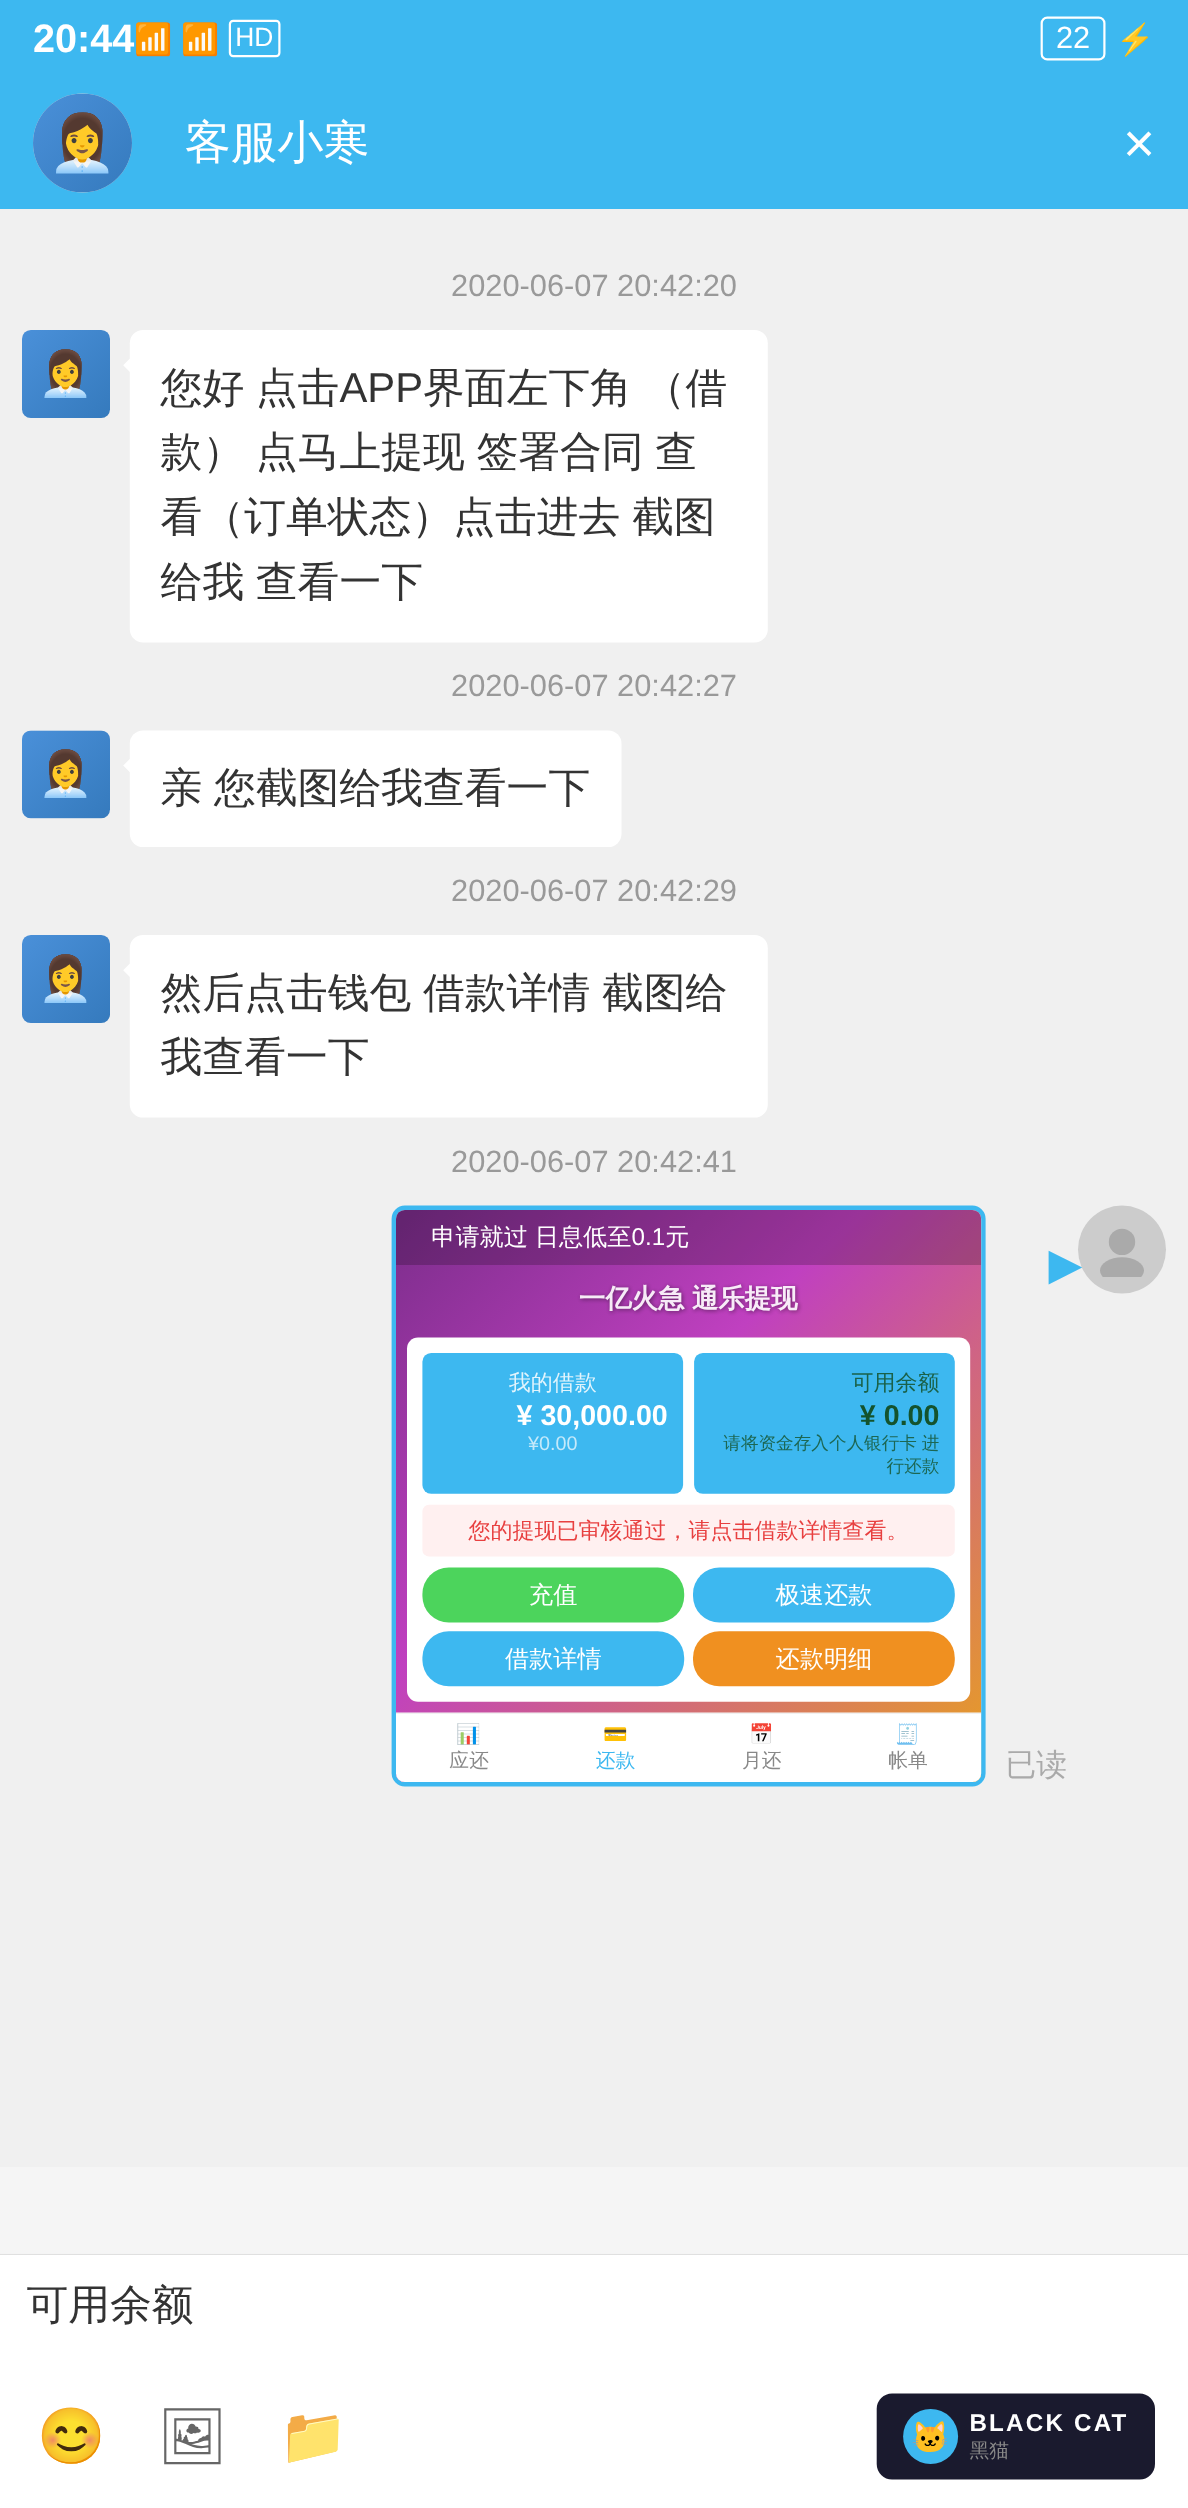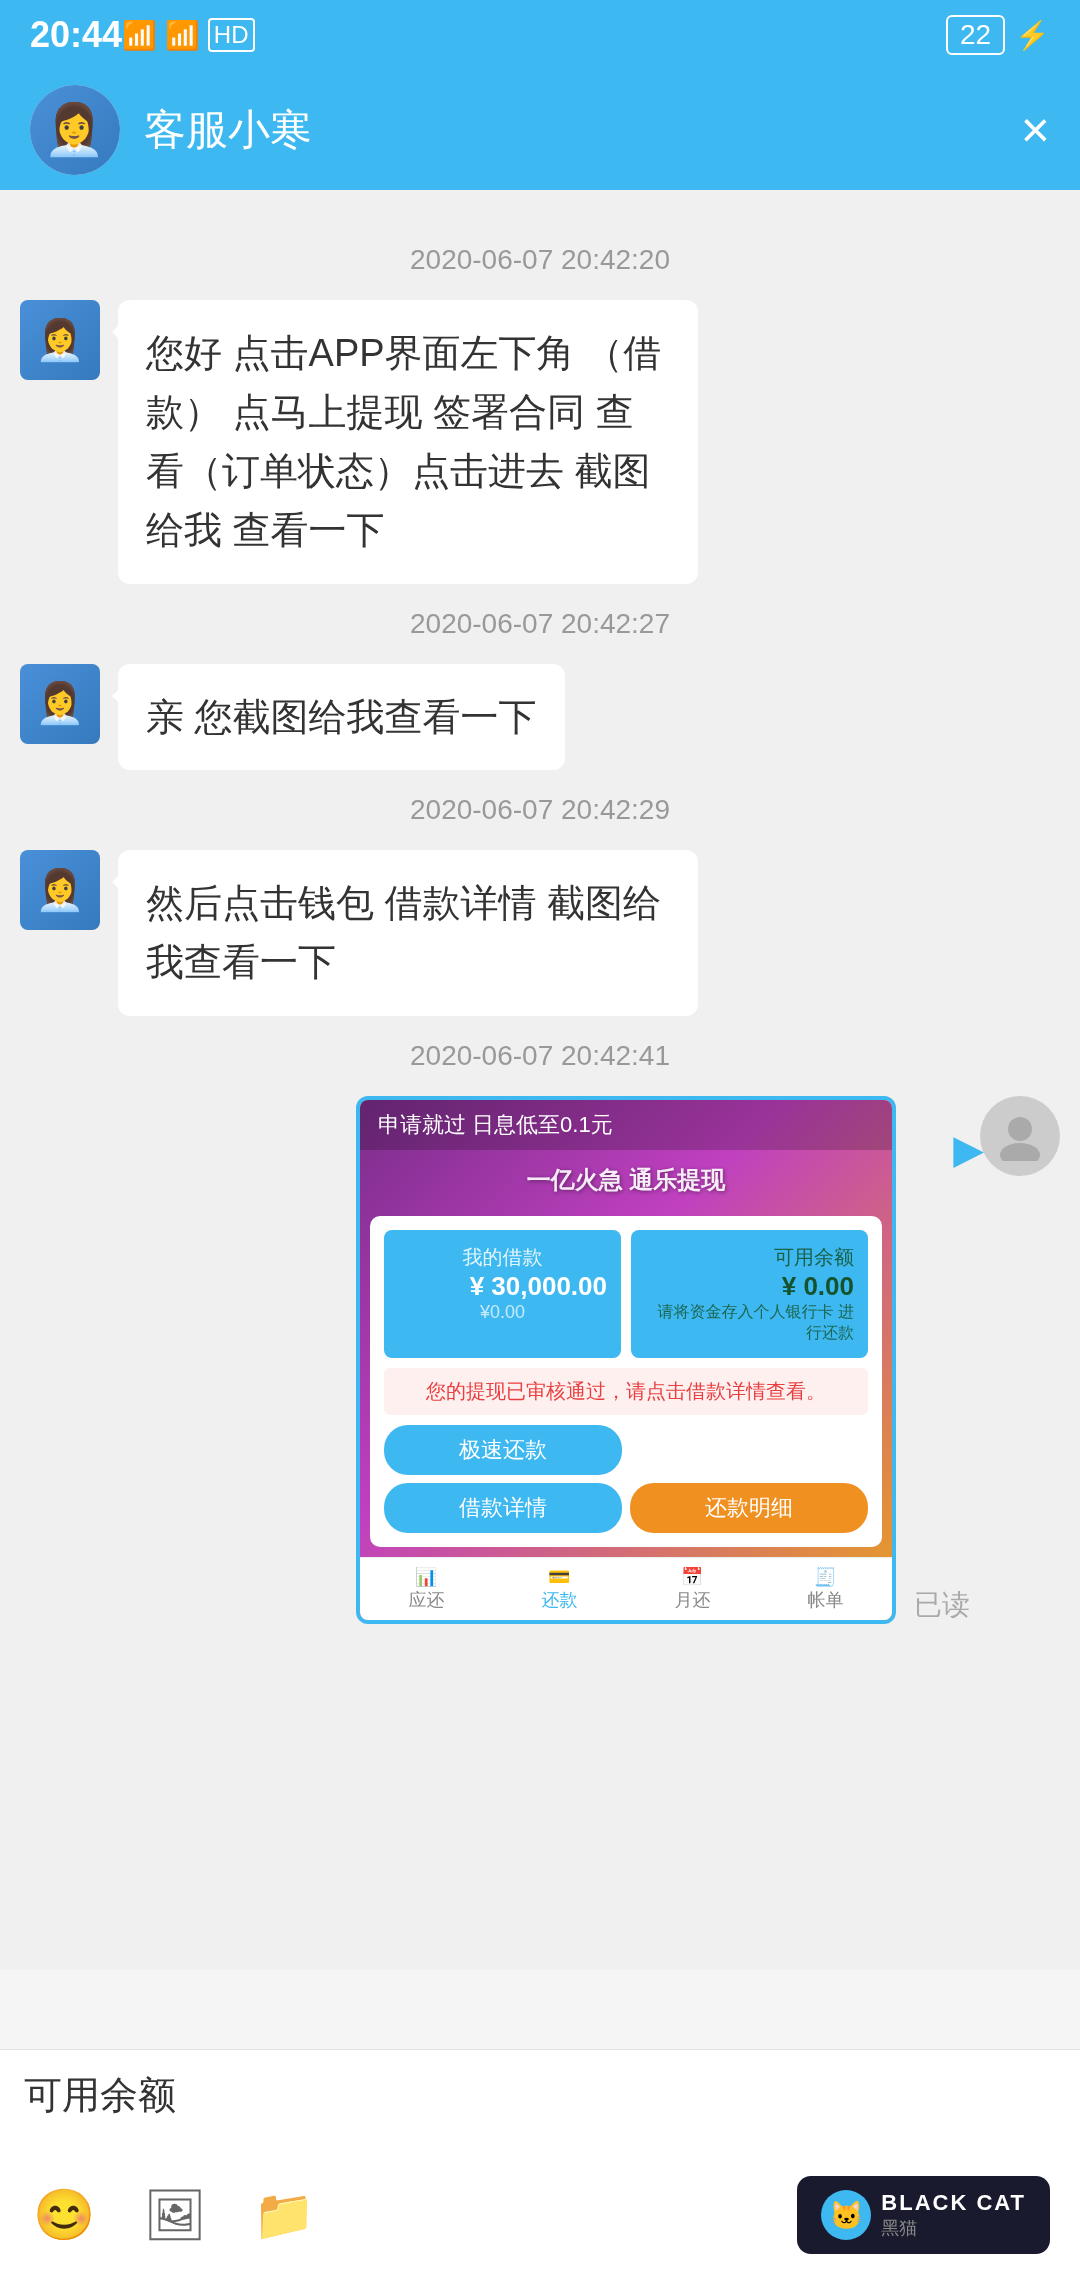--- a/index.html
+++ b/index.html
@@ -68,20 +68,21 @@
 
     
     .chat-header {
       width: 100%;
       height: 120px;
       background: #3db8f0;
       display: flex;
       align-items: center;
       padding: 0 30px;
       position: relative;
+      gap: 24px;
     }
     .header-avatar {
       width: 90px;
       height: 90px;
       border-radius: 50%;
       background: #e0e0e0;
       overflow: hidden;
       flex-shrink: 0;
     }
     .avatar-lady {
@@ -328,41 +329,42 @@
       <div class="user-avatar-right">
         <svg width="50" height="50" viewBox="0 0 50 50" fill="none">
           <circle cx="25" cy="18" r="12" fill="#aaa"></circle>
           <ellipse cx="25" cy="44" rx="20" ry="12" fill="#aaa"></ellipse>
         </svg>
       </div>
       <span class="read-label">已读</span>
       <div class="bubble-image">
 
         <div style="background: linear-gradient(135deg, #7b2d8b 0%, #c040c0 40%, #e8a020 100%); padding: 0;">
-          <div style="background: rgba(0,0,0,0.2); color: white; font-size: 22px; padding: 10px 18px; display:flex; justify-content:space-between; align-items:center;">
+          <div style="background: rgba(0,0,0,0.2); color: white; font-size: 22px; padding: 10px 32px; display:flex; justify-content:space-between; align-items:center;">
             <span>申请就过 日息低至0.1元</span>
           </div>
           <div style="color:white; font-size:32px; font-weight:bold; text-align:center; padding: 14px 0 10px; text-shadow:1px 1px 4px rgba(0,0,0,0.5);">
             <div style="font-size:24px; opacity:0.9;">一亿火急 通乐提现</div>
           </div>
           <div style="background:white; margin:10px; border-radius:10px; padding:14px;">
             <div style="display:grid; grid-template-columns:1fr 1fr; gap:10px; margin-bottom:10px;">
               <div style="background:#3db8f0; border-radius:8px; padding:14px; color:white; text-align:center;">
                 <div style="font-size:20px; opacity:0.85;">我的借款</div>
                 <div style="font-size:26px; font-weight:bold;text-align:right;">¥ 30,000.00</div>
                 <div style="font-size:18px; opacity:0.7;">¥0.00</div>
               </div>
               <div style="background:#3db8f0; border-radius:8px; padding:14px; color:#14532d; text-align:right;">
                 <div style="font-size:20px; opacity:0.85;">可用余额</div>
                 <div style="font-size:26px; font-weight:bold;">¥ 0.00</div>
                 <div style="font-size:16px; opacity:0.8;">请将资金存入个人银行卡 进行还款</div>
               </div>
             </div>
             <div style="background:#fff0f0; color:#e84040; font-size:20px; padding:10px; border-radius:6px; text-align:center; margin-bottom:10px;">您的提现已审核通过，请点击借款详情查看。</div>
             <div style="display:grid; grid-template-columns:1fr 1fr; gap:8px; margin-bottom:8px;">
+              <div style="background:#4cd45c; color:white; border-radius:24px; text-align:center; padding:10px; font-size:22px;">充值</div>
               <div style="background:#3db8f0; color:white; border-radius:24px; text-align:center; padding:10px; font-size:22px;">极速还款</div>
             </div>
             <div style="display:grid; grid-template-columns:1fr 1fr; gap:8px;">
               <div style="background:#3db8f0; color:white; border-radius:24px; text-align:center; padding:10px; font-size:22px;">借款详情</div>
               <div style="background:#f09020; color:white; border-radius:24px; text-align:center; padding:10px; font-size:22px;">还款明细</div>
             </div>
           </div>
           <div style="display:flex; background:white; border-top:1px solid #eee; margin-top:4px;">
             <div style="flex:1; text-align:center; padding:8px 0; font-size:18px; color:#888; display:flex; flex-direction:column; align-items:center;">
               <span>📊</span>

